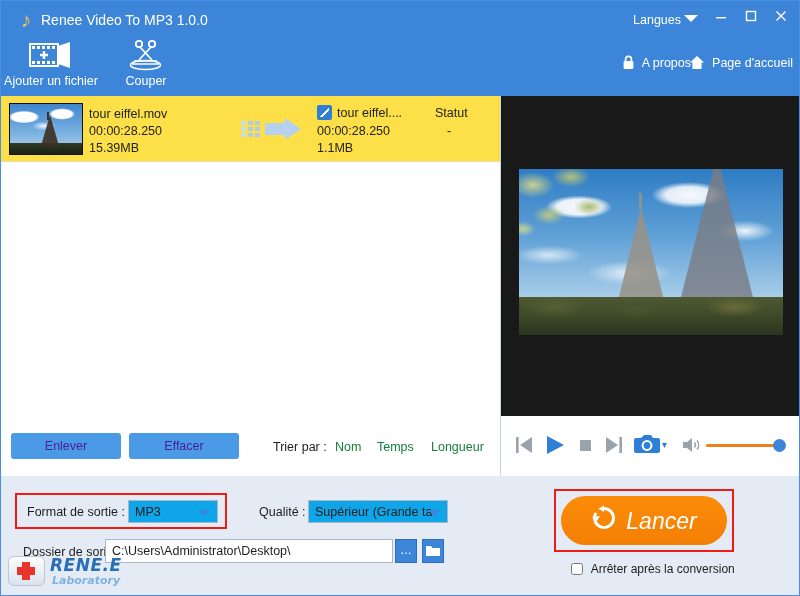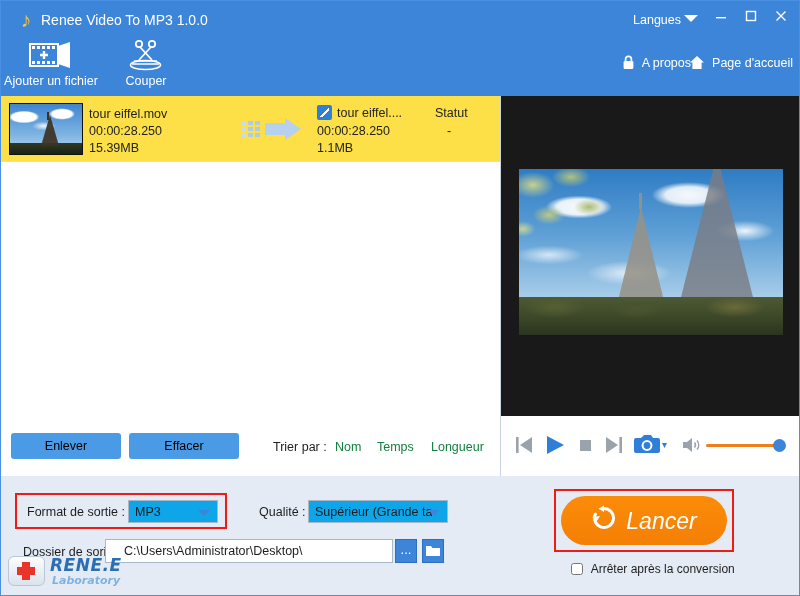--- a/index.html
+++ b/index.html
@@ -271,21 +271,21 @@
     width: 499px; height: 56px;
     background: #ffffff;
   }
   .btn-blue {
     position: absolute;
     top: 13px;
     width: 110px; height: 26px;
     background: #4a9ae6;
     border: none;
     border-radius: 3px;
-    color: #000000;
+    color: #4c1d95;
     font-size: 12.5px;
     font-family: "Liberation Sans", sans-serif;
     cursor: pointer;
     padding: 0;
   }
   .btn-blue.enlever { left: 10px; }
   .btn-blue.effacer { left: 128px; }
   .sortby-label {
     position: absolute;
     left: 272px; top: 19px;
@@ -477,21 +477,21 @@
   .path-input {
     position: absolute;
     left: 104px; top: 63px;
     width: 288px; height: 24px;
     background: #ffffff;
     border: 1px solid #a9b7c9;
     box-sizing: border-box;
     font-family: "Liberation Sans", sans-serif;
     font-size: 12.5px;
     color: #1d1d1d;
-    padding: 0 18px;
+    padding: 0 6px;
     outline: none;
   }
   .icon-btn {
     position: absolute;
     top: 63px;
     width: 22px; height: 24px;
     background: #3d85d8;
     border: 1px solid #2e6fbd;
     box-sizing: border-box;
     cursor: pointer;

